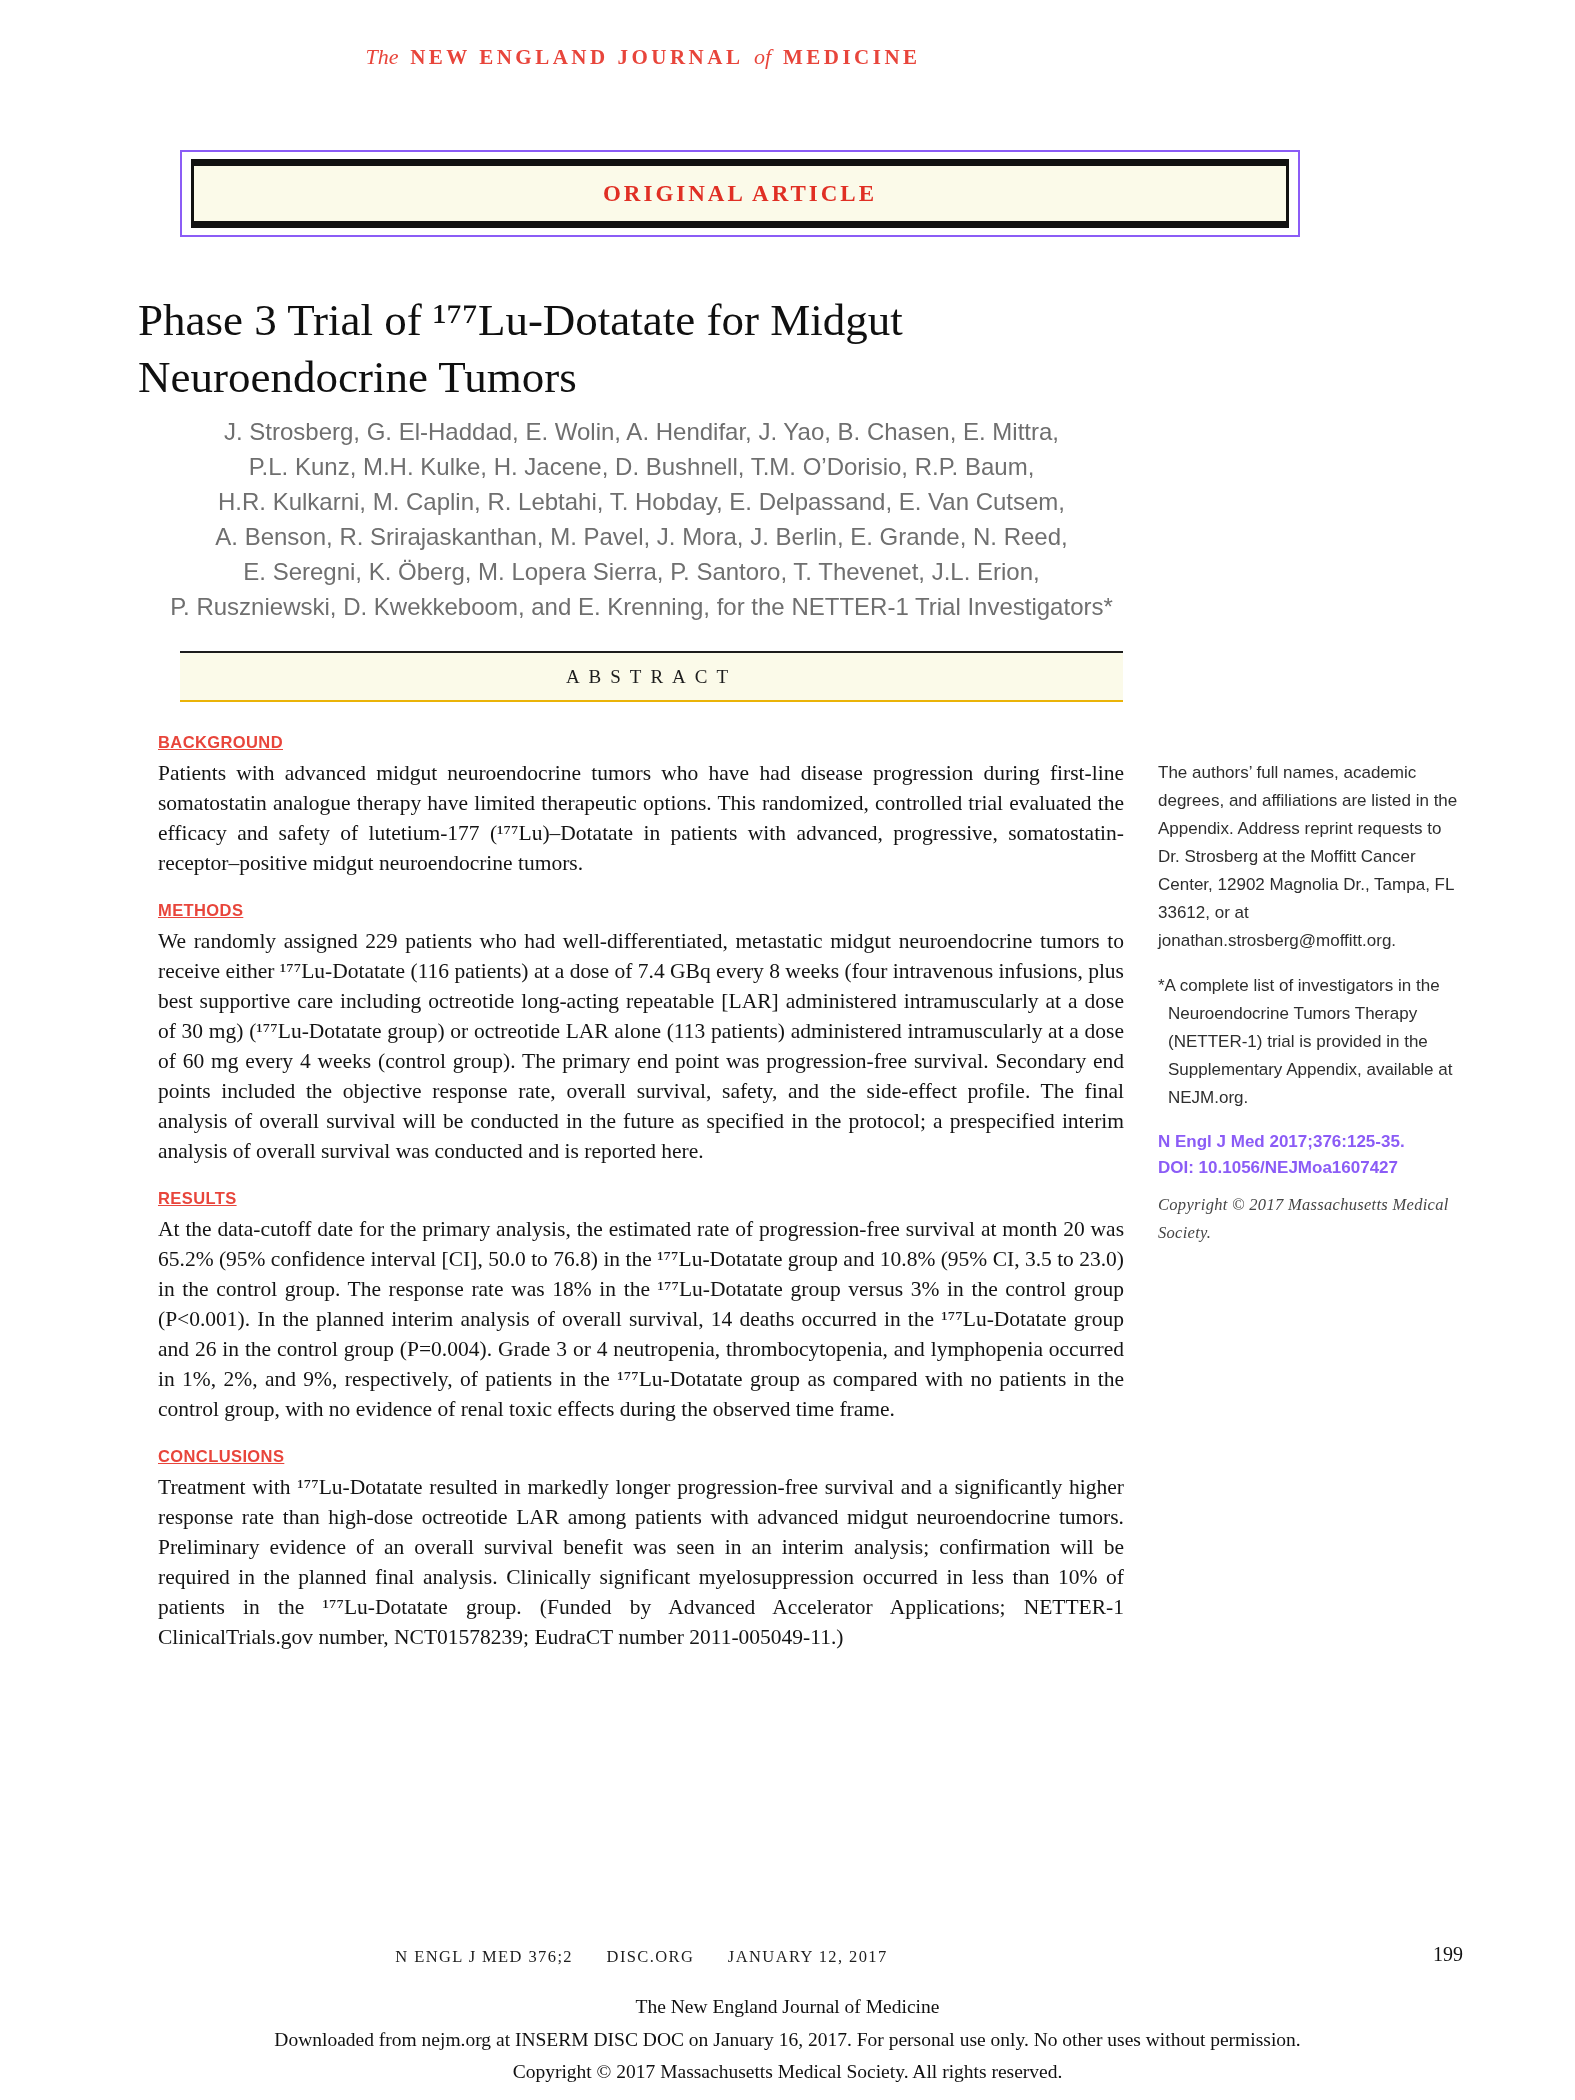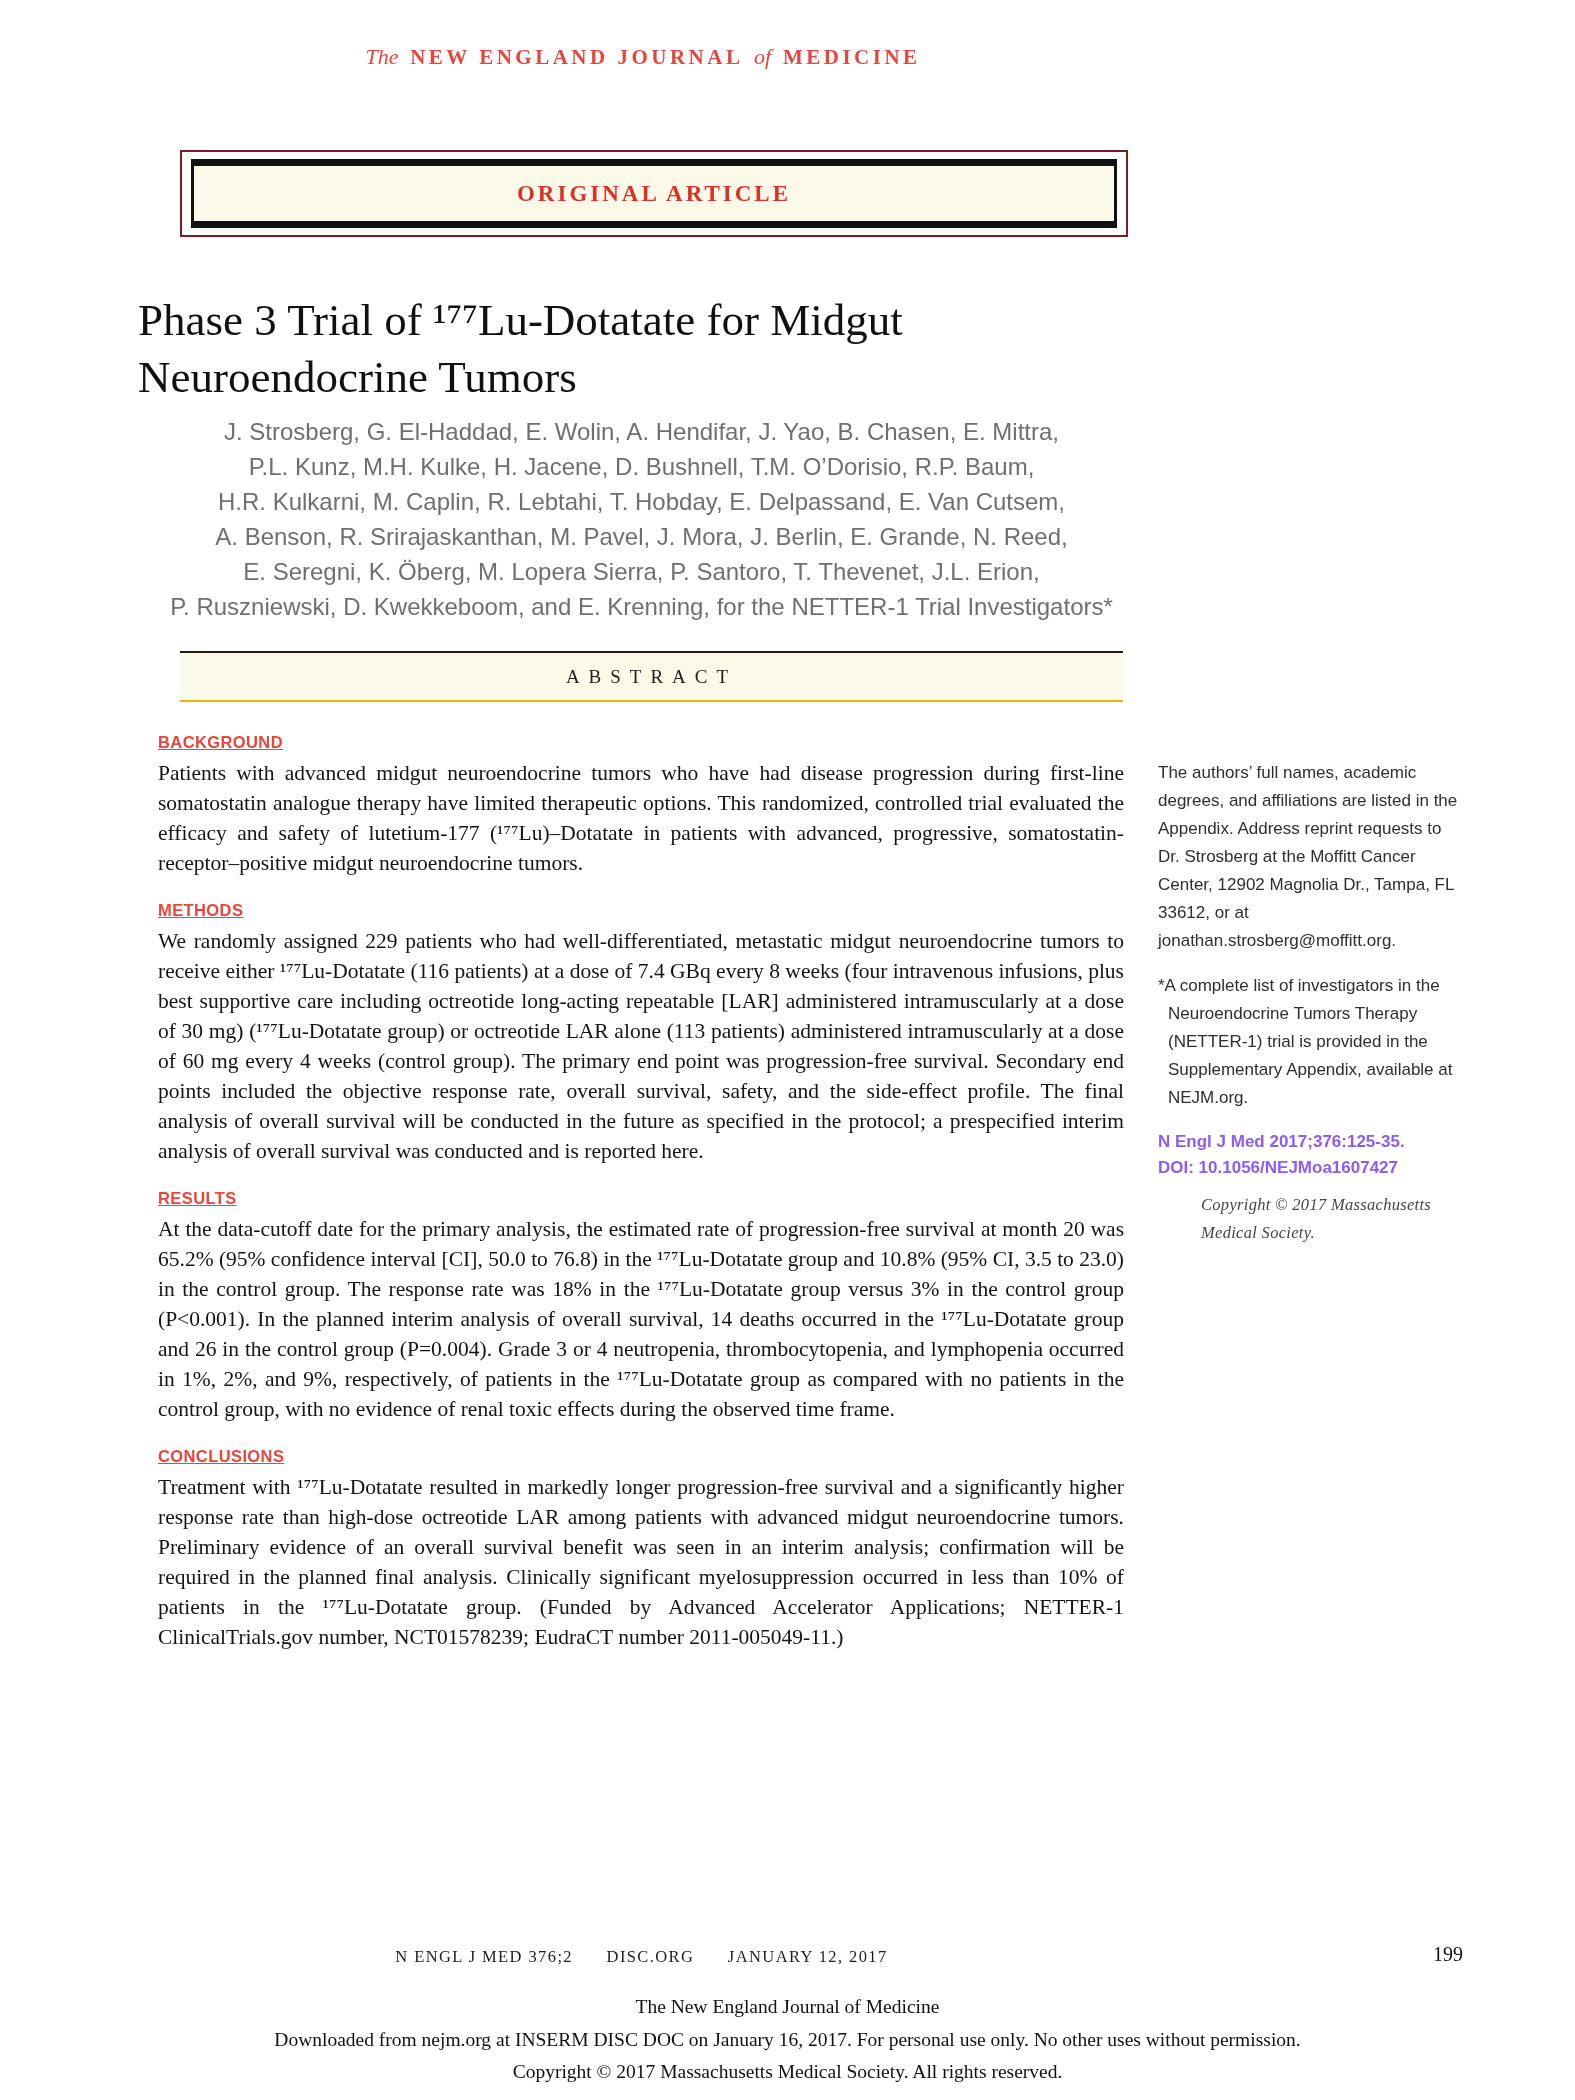--- a/index.html
+++ b/index.html
@@ -8,22 +8,22 @@
     font-family:"Liberation Serif","DejaVu Serif",serif;color:#161616;overflow:hidden;
   }
   
   .masthead{
     position:absolute;top:44px;left:158px;width:967px;text-align:center;
     color:#e8453b;font-size:21px;font-weight:700;letter-spacing:3.5px;white-space:nowrap;
   }
   .masthead .it{font-style:italic;font-weight:400;letter-spacing:0;font-size:22px;margin:0 3px;}
   
   .box-outer{
-    position:absolute;top:150px;left:180px;width:948px;box-sizing:border-box;
-    border:2px solid #7f1d1d;padding:7px 9px;background:#ffffff;
+    position:absolute;top:150px;left:180px;width:1120px;box-sizing:border-box;
+    border:2px solid #8b5cf6;padding:7px 9px;background:#ffffff;
   }
   .box-inner{
     border-top:7px solid #111;border-bottom:7px solid #111;
     border-left:3px solid #111;border-right:3px solid #111;
     background:#fbfae9;text-align:center;padding:15px 0 14px 0;
   }
   .banner-label{color:#e02f24;font-size:23px;font-weight:700;letter-spacing:3px;}
   
   .title{
     position:absolute;top:292px;left:138px;width:1007px;text-align:left;
@@ -49,21 +49,21 @@
   .section-heading{
     font-family:"Liberation Sans","DejaVu Sans",sans-serif;
     font-size:16.5px;font-weight:700;color:#e8453b;letter-spacing:0.4px;margin:0 0 6px 0;text-decoration:underline;
   }
   .section-text{font-size:21.5px;line-height:30px;text-align:justify;color:#141414;margin:0;}
   .side-block{margin-bottom:17px;}
   .hang{text-indent:-10px;padding-left:10px;}
   .citation{font-weight:700;color:#8b5cf6;line-height:26px;margin-bottom:10px;white-space:pre-line;}
   .side-copyright{
     font-family:"Liberation Serif","DejaVu Serif",serif;font-style:italic;
-    font-size:16.5px;color:#454545;letter-spacing:0.3px;margin-left:43px;
+    font-size:16.5px;color:#454545;letter-spacing:0.3px;
   }
   
   .footer-journal{
     position:absolute;top:1947px;left:158px;width:967px;text-align:center;
     font-size:16.5px;letter-spacing:1.4px;color:#1d1d1d;white-space:nowrap;
   }
   .footer-journal span{margin:0 14px;}
   .page-num{position:absolute;top:1943px;right:112px;font-size:20px;color:#111;}
   .notice{
     position:absolute;top:1991px;left:0;width:1575px;text-align:center;

